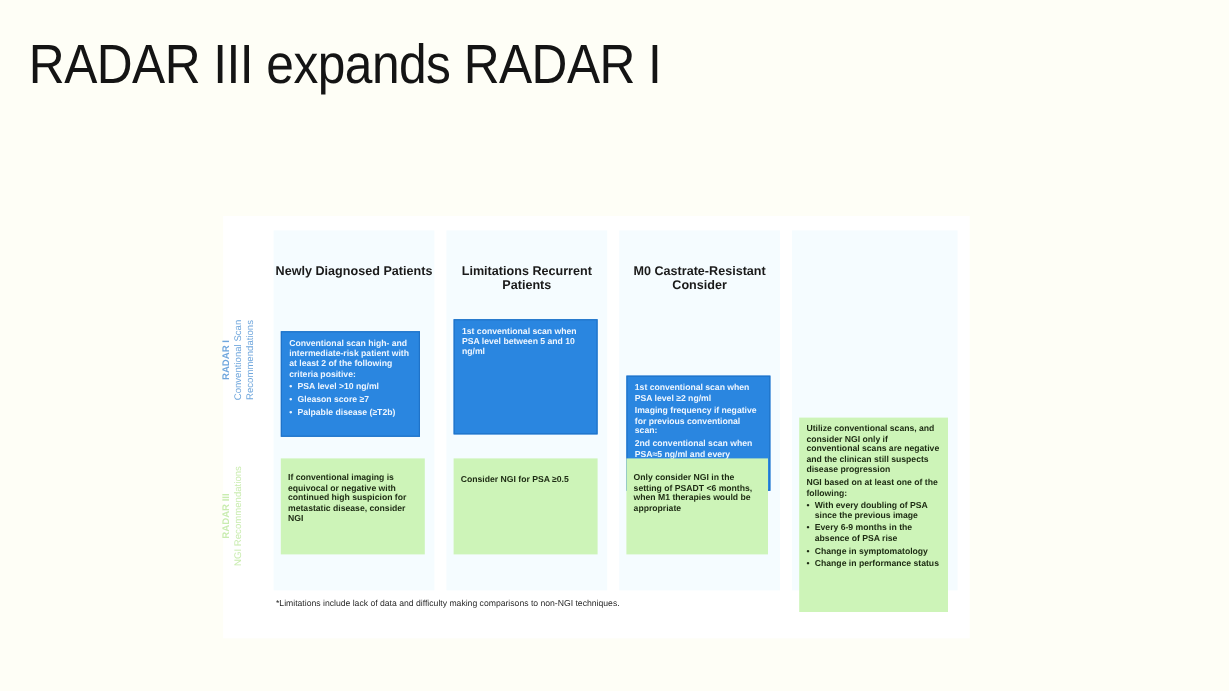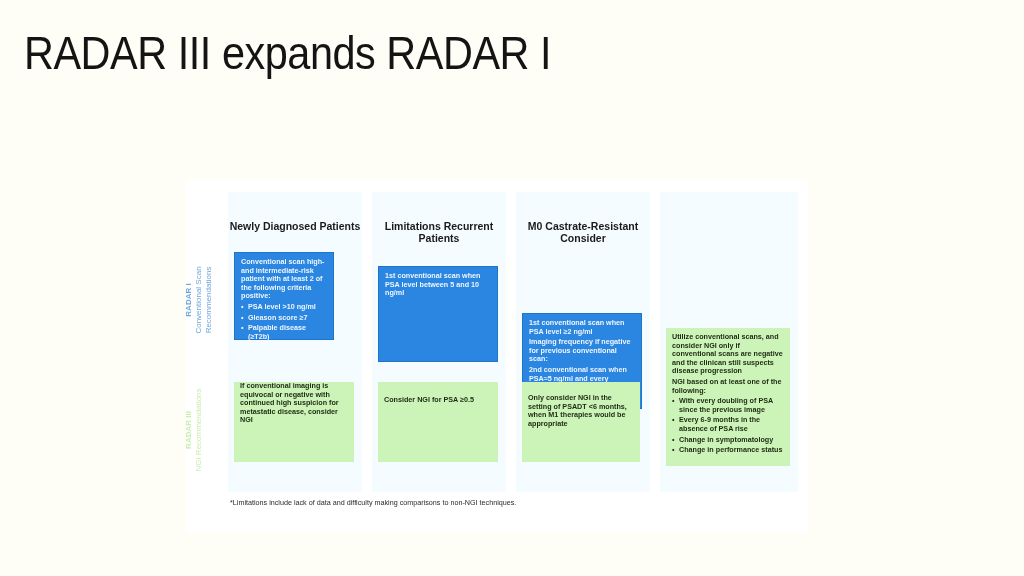--- a/index.html
+++ b/index.html
@@ -110,29 +110,29 @@
       <span style="display:block">Conventional Scan</span>
       <span style="display:block">Recommendations</span>
     </div>
     <div class="row-label green" style="left:-42px; top:230px;">
       <span class="rl-bold">RADAR III</span>
       <span style="display:block">NGI Recommendations</span>
     </div>
 
     <div class="column" style="left:42px; width:134px;">
       <div class="col-header">Newly Diagnosed Patients</div>
-      <div class="box blue-box" style="left:6px; top:60px; width:100px; height:88px;">
+      <div class="box blue-box" style="left:6px; top:84px; width:116px; height:88px;">
         <p>Conventional scan high- and intermediate-risk patient with at least 2 of the following criteria positive:</p>
         <ul>
           <li>PSA level &gt;10 ng/ml</li>
           <li>Gleason score ≥7</li>
           <li>Palpable disease (≥T2b)</li>
         </ul>
       </div>
-      <div class="box green-box" style="left:6px; top:190px; width:120px; height:80px; padding-top:0;">
+      <div class="box green-box" style="left:6px; top:190px; width:120px; height:80px; padding-top:12px;">
         <p>If conventional imaging is equivocal or negative with continued high suspicion for metastatic disease, consider NGI</p>
       </div>
     </div>
 
     <div class="column" style="left:186px; width:134px;">
       <div class="col-header">Limitations Recurrent Patients</div>
       <div class="box blue-box" style="left:6px; top:74px; width:120px; height:96px;">
         <p>1st conventional scan when PSA level between 5 and 10 ng/ml</p>
       </div>
       <div class="box green-box" style="left:6px; top:190px; width:120px; height:80px; padding-top:14px;">
@@ -146,21 +146,21 @@
         <p>1st conventional scan when PSA level ≥2 ng/ml</p>
         <p>Imaging frequency if negative for previous conventional scan:</p>
         <p>2nd conventional scan when PSA≈5 ng/ml and every doubling of PSA level thereafter (based on PSA testing every 3 months)</p>
       </div>
       <div class="box green-box" style="left:6px; top:190px; width:118px; height:80px; padding-top:12px;">
         <p>Only consider NGI in the setting of PSADT &lt;6 months, when M1 therapies would be appropriate</p>
       </div>
     </div>
 
     <div class="column" style="left:474px; width:138px;">
-      <div class="box green-box" style="left:6px; top:136px; width:124px; height:138px;">
+      <div class="box green-box" style="left:6px; top:156px; width:124px; height:162px;">
         <p>Utilize conventional scans, and consider NGI only if conventional scans are negative and the clinican still suspects disease progression</p>
         <p>NGI based on at least one of the following:</p>
         <ul>
           <li>With every doubling of PSA since the previous image</li>
           <li>Every 6-9 months in the absence of PSA rise</li>
           <li>Change in symptomatology</li>
           <li>Change in performance status</li>
         </ul>
       </div>
     </div>

